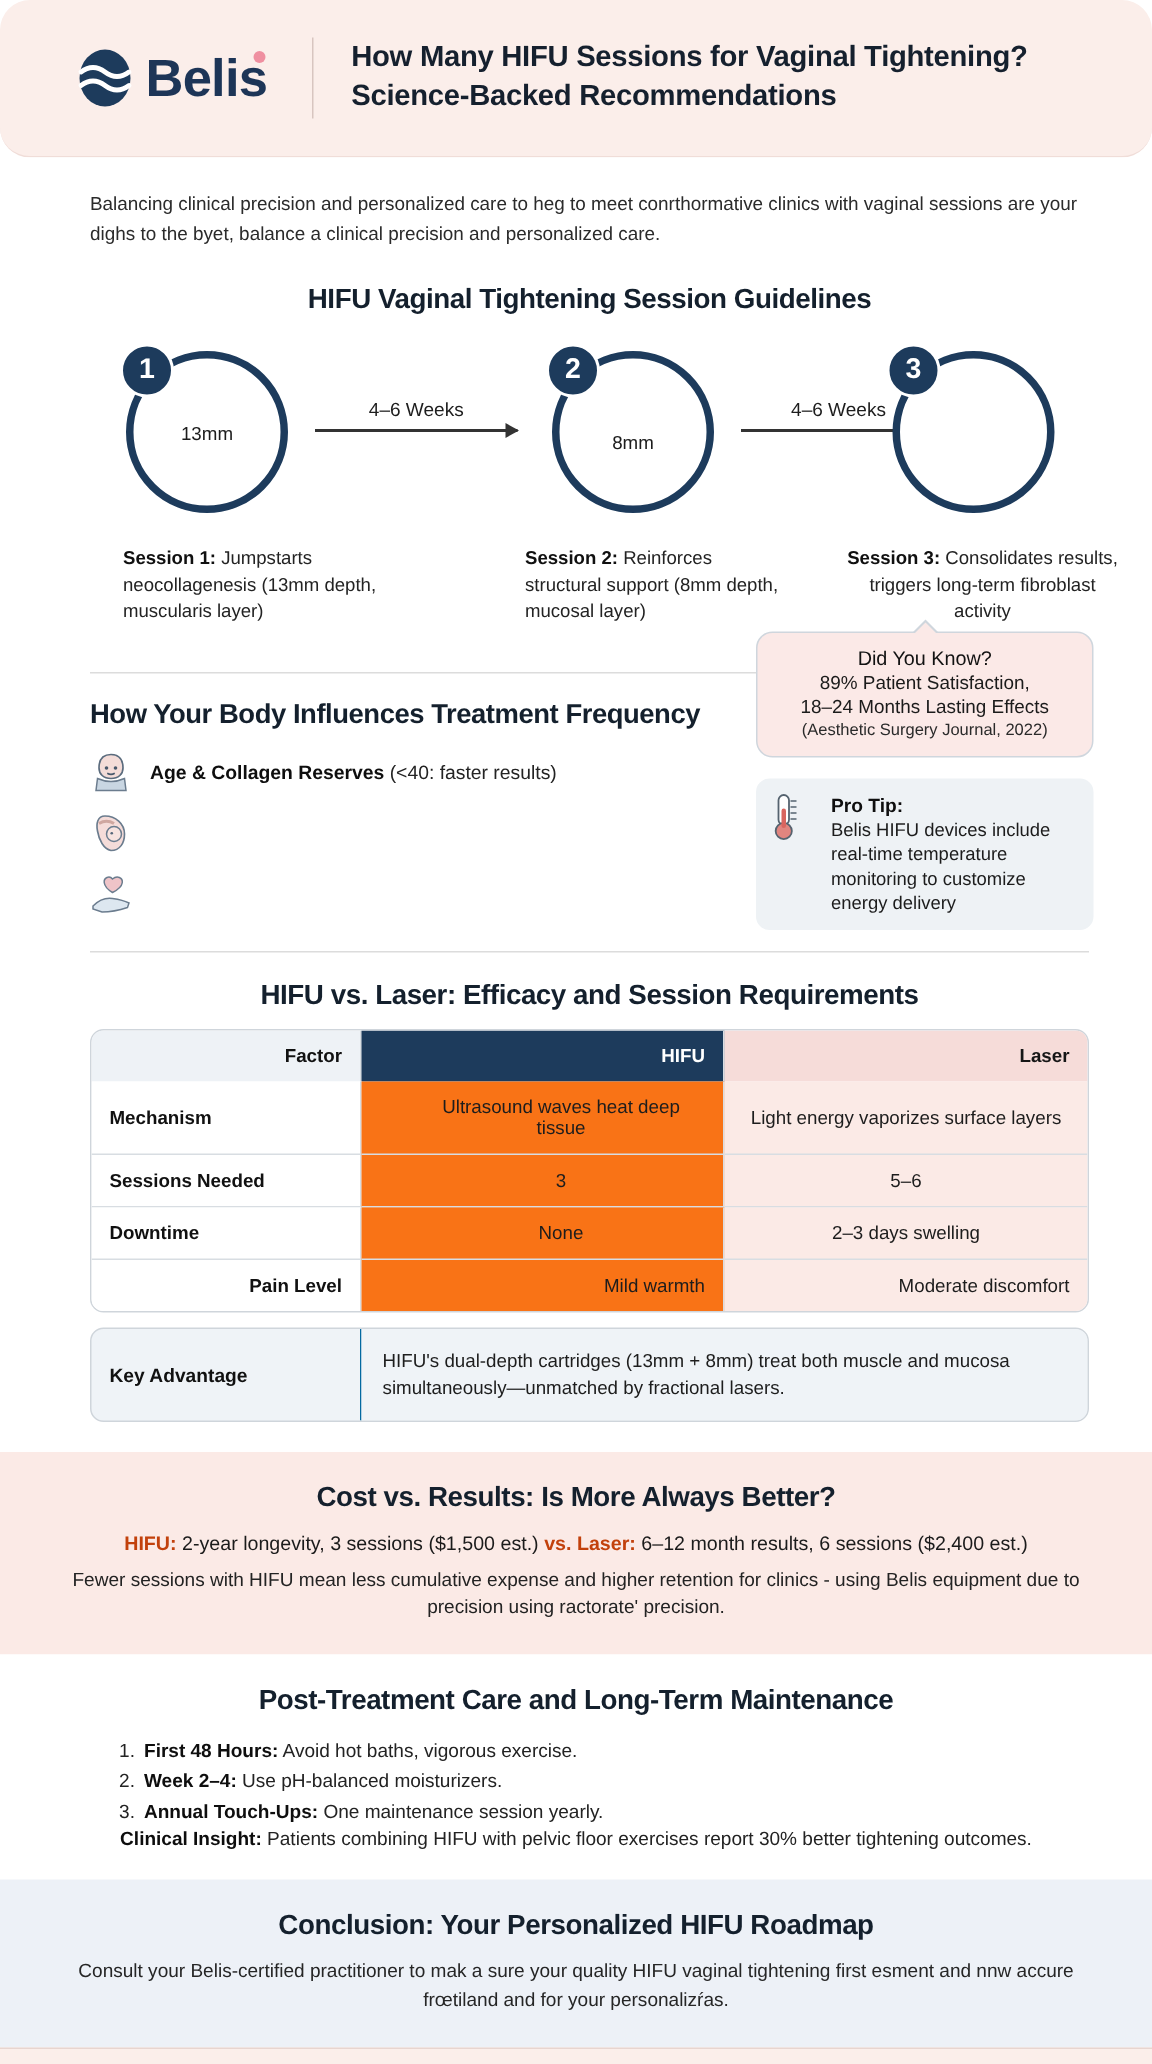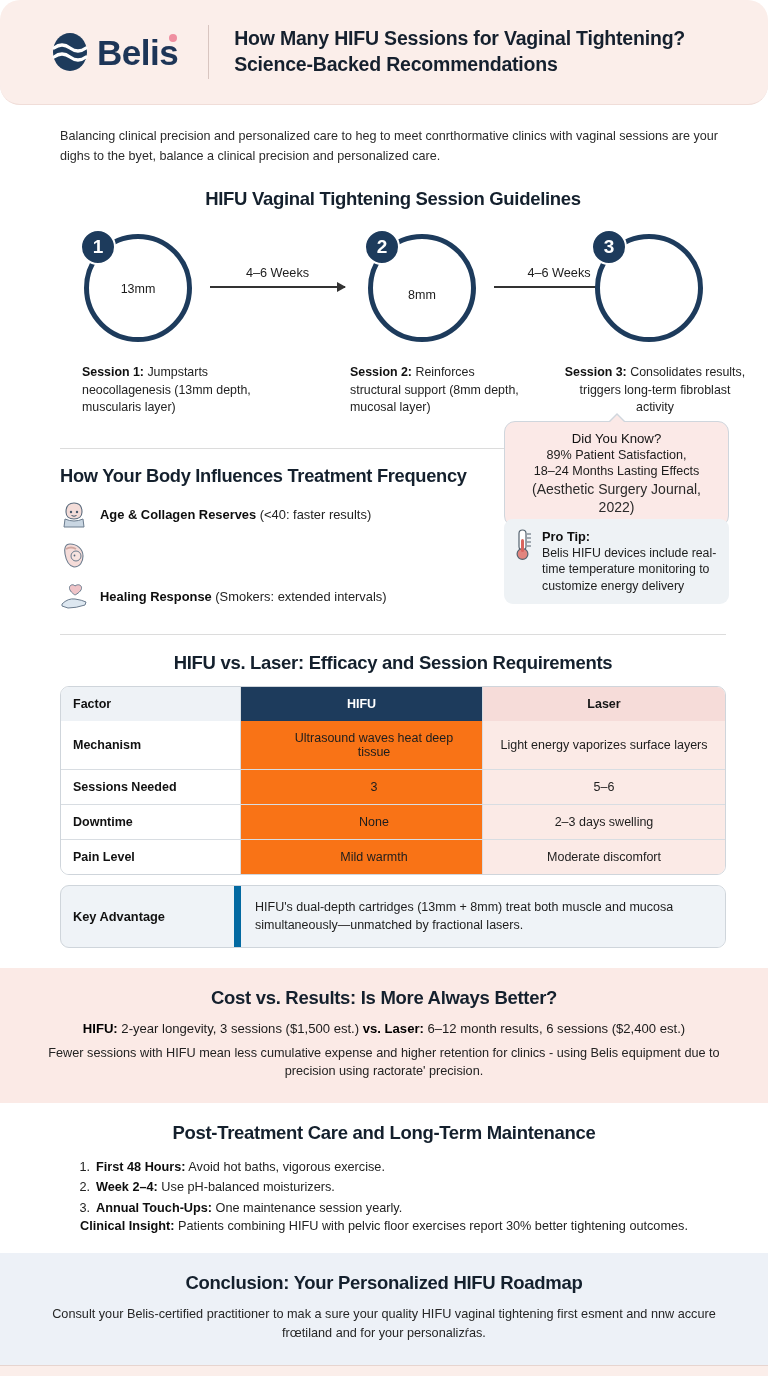--- a/index.html
+++ b/index.html
@@ -100,26 +100,26 @@
     border-left: 9px solid transparent; border-right: 9px solid transparent;
     border-bottom: 9px solid #cfd6dd;
   }
   .didyouknow:after {
     content: ''; position: absolute; top: -7px; left: 50%; margin-left: -8px;
     border-left: 8px solid transparent; border-right: 8px solid transparent;
     border-bottom: 8px solid #fbe9e7;
   }
   .dyk-title { font-size: 13.2px; font-weight: normal; color: #121212; margin-bottom: 1px; }
   .dyk-l { font-size: 12.6px; color: #1b1b1b; line-height: 1.3; }
-  .dyk-src { font-size: 14px; color: #2a2a2a; line-height: 1.3; }
+  .dyk-src { font-size: 11px; color: #2a2a2a; line-height: 1.3; }
 
   .protip {
     position: absolute; left: 504px; top: 519px; width: 225px;
     background: #eef2f5; border-radius: 9px; padding: 9px 11px 10px 10px;
-    display: flex; gap: 8px; z-index: 6;
+    display: flex; gap: 20px; z-index: 6;
   }
   .protip-body { font-size: 12.3px; color: #1c1c1c; line-height: 1.33; }
   .protip-body b { display: block; font-size: 12.8px; color: #0f0f0f; }
 
   
   .hr { height: 1px; background: #dcdcdc; }
 
   
   .h2-left {
     font-size: 18.3px; font-weight: bold; color: #14202d; letter-spacing: -0.3px;
@@ -133,54 +133,54 @@
   .tbl {
     width: 100%; border-collapse: separate; border-spacing: 0;
     margin-top: 12px; border: 1px solid #cfd5db; border-radius: 9px;
     overflow: hidden; table-layout: fixed;
   }
   .tbl th, .tbl td {
     font-size: 12.5px; padding: 10px 12px; text-align: center;
     border-bottom: 1px solid #d8dde2; border-right: 1px solid #d8dde2;
     color: #1d1d1d; font-weight: normal;
   }
-  .tbl tr:last-child th, .tbl tr:last-child td { border-bottom: none; }
+  .tbl tr:last-child th, .tbl tr:last-child td { border-bottom: none; text-align: right; }
   .tbl th:last-child, .tbl td:last-child { border-right: none; }
   .tbl .cfac {
     text-align: left; font-weight: bold; background: #ffffff;
     color: #111; width: 180px;
   }
   .tbl thead .cfac { background: #eef2f6; }
   .tbl thead .chifu { background: #1d3b5c; color: #fff; font-weight: bold; }
   .tbl thead .claser { background: #f6dcd9; color: #161616; font-weight: bold; }
   .tbl td.hifu { background: #f97316; padding-left: 37px; }
   .tbl td.laser { background: #fbeae6; }
 
   .keyadv {
     display: flex; margin-top: 10px; border: 1px solid #cfd5db;
     border-radius: 9px; overflow: hidden; background: #eff3f7;
   }
   .keyadv-l {
     width: 180px; flex: 0 0 180px; font-size: 12.8px; font-weight: bold;
     color: #111; display: flex; align-items: center; padding: 14px 12px;
-    border-right: 7px solid #0369a1;
+    border-right: 1px solid #0369a1;
   }
   .keyadv-r {
     flex: 1; font-size: 12.5px; color: #1d1d1d; line-height: 1.4;
     padding: 13px 14px; background: #eff3f7;
   }
 
   
   .band-pink { background: #fbeae6; padding: 19px 42px 22px; margin-top: 20px; }
   .band-blue { background: #edf1f7; padding: 19px 42px 22px; }
   .band-white { background: #fff; padding: 19px 62px 20px; }
   .cost-line1 {
     text-align: center; font-size: 13.1px; color: #1b1b1b; margin-top: 12px;
   }
-  .cost-line1 b { color: #000000; }
+  .cost-line1 b { color: #c2410c; }
   .cost-line2 {
     text-align: center; font-size: 12.7px; color: #232323;
     line-height: 1.45; margin-top: 8px;
   }
 
   
   .steps { margin-top: 13px; padding-left: 8px; }
   .step {
     font-size: 12.7px; color: #232323; line-height: 1.62; padding-left: 26px;
     position: relative;
@@ -363,23 +363,20 @@
         </svg>
       </div>
     </div>
 
     <div class="factor-row">
       <div class="factor-ico">
         <svg width="28" height="28" viewBox="0 0 28 28">
           <path d="M15 4 C13 1.5 9 3 9.5 6.5 C10 10 15 13 15 13 C15 13 21 10 21.5 6.5 C22 3 18 1.5 15 4 Z" fill="#efc4c8" stroke="#6b7c8e" stroke-width="1"></path>
           <path d="M2 22 Q8 16 15 17 Q22 18 26 20 L25 23 Q16 26 8 26 L2 24 Z" fill="#dde7f0" stroke="#6b7c8e" stroke-width="1"></path>
         </svg>
-      </div>
-      <div class="factor-txt">
-        <b>Healing Response</b><span> (Smokers: extended intervals)</span>
       </div>
     </div>
   </div>
 
   <div class="hr" style="margin-top:24px;"></div>
 
   <div style="margin-top:17px;">
     <div class="h2">HIFU vs. Laser: Efficacy and Session Requirements</div>
 
     <table class="tbl">

